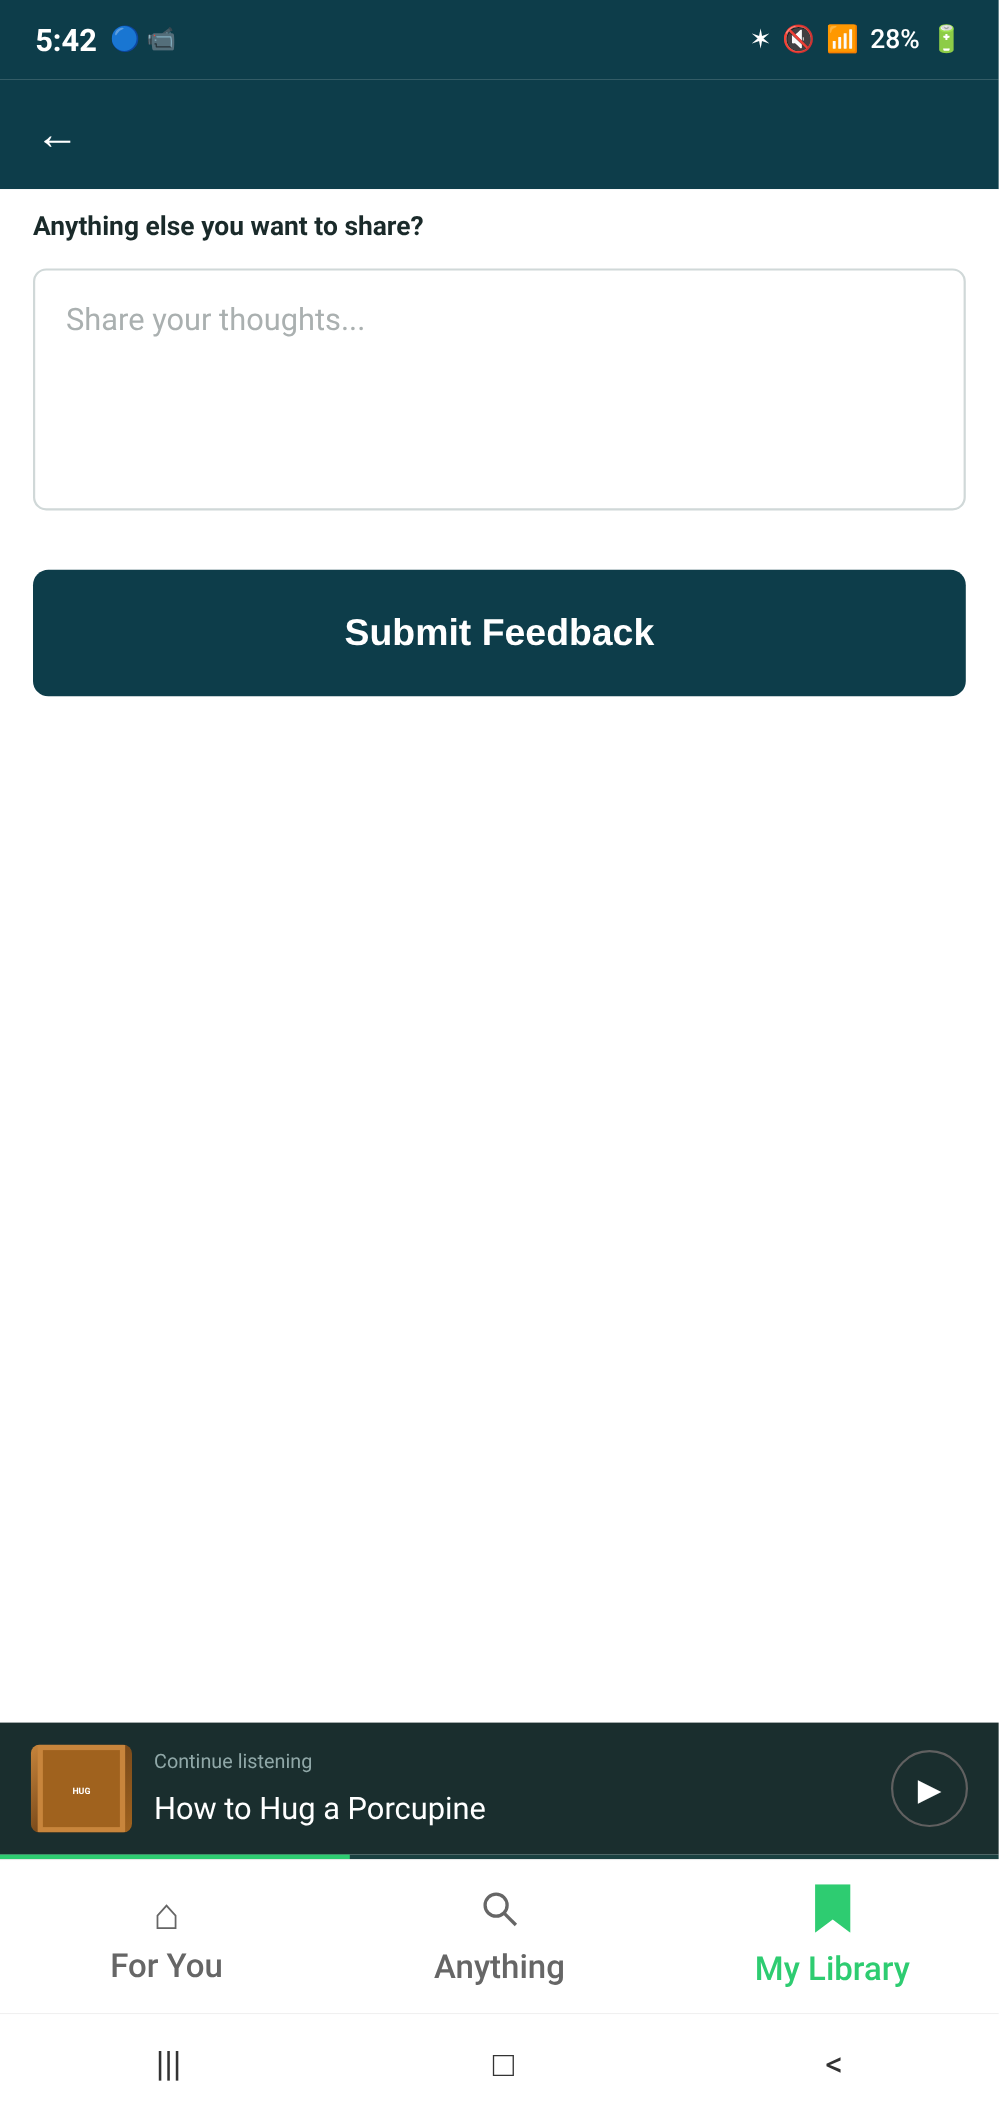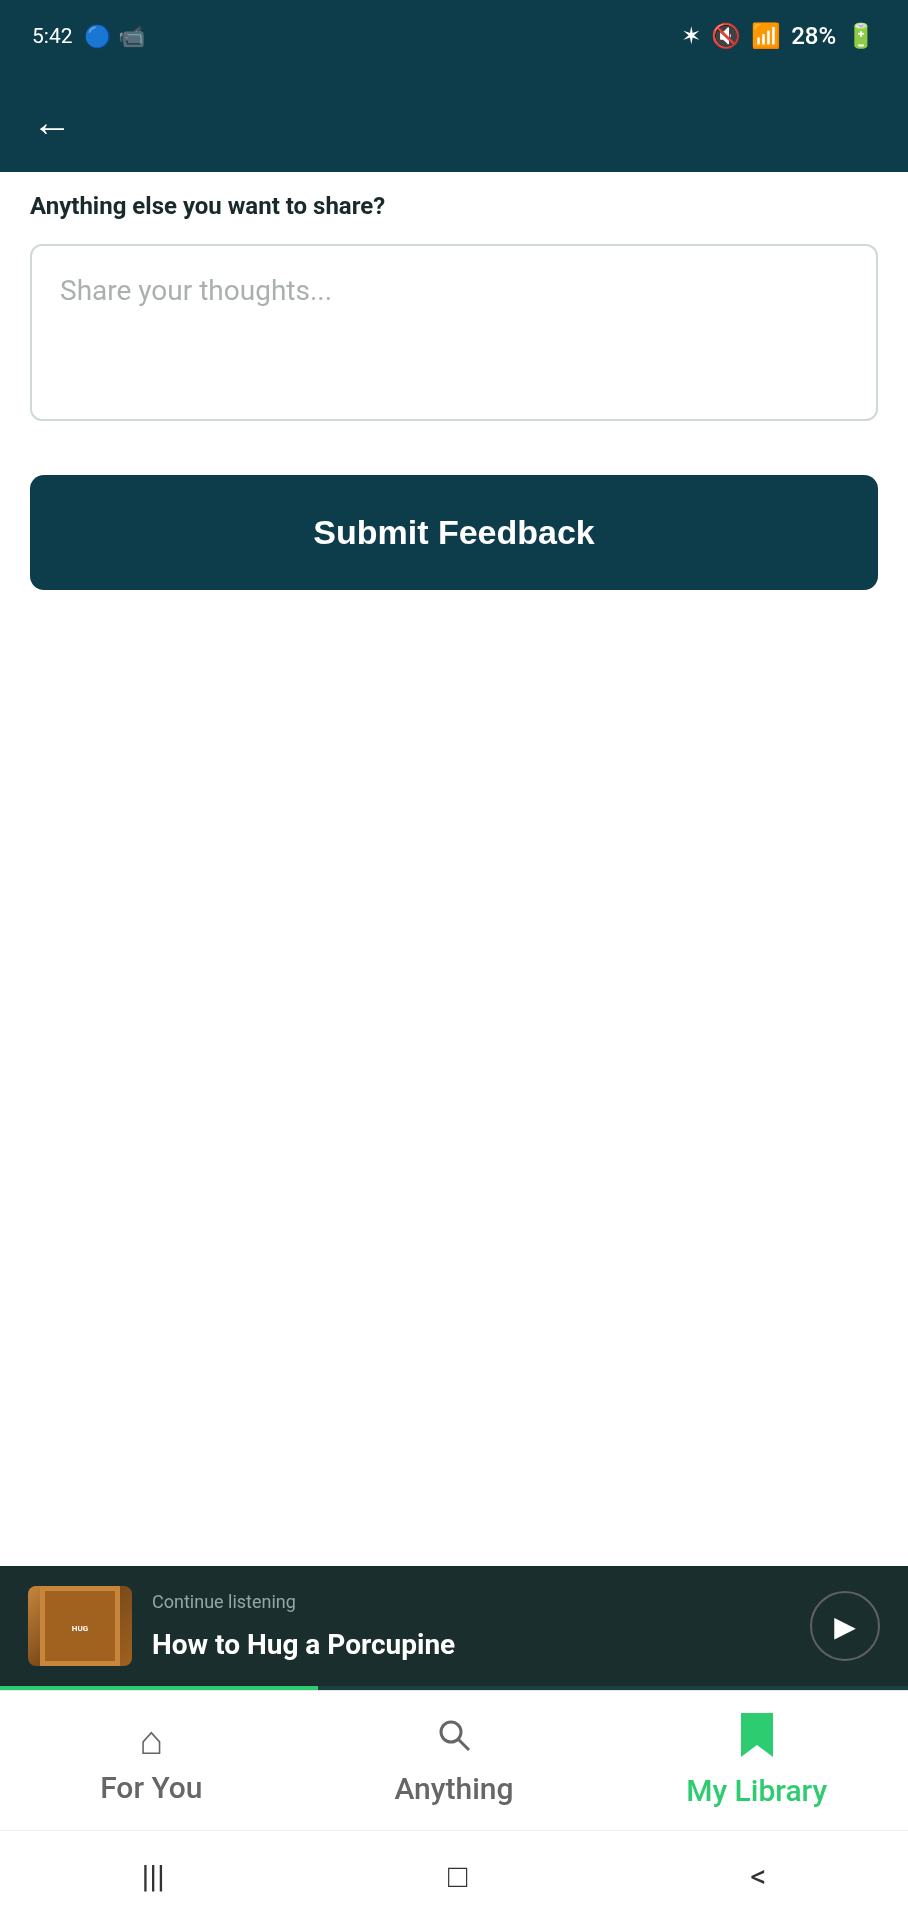--- a/index.html
+++ b/index.html
@@ -29,22 +29,22 @@
       flex-shrink: 0;
     }
 
     .status-left {
       display: flex;
       align-items: center;
       gap: 12px;
     }
 
     .status-time {
-      font-size: 21px;
-      font-weight: 400;
+      font-size: 28px;
+      font-weight: 700;
     }
 
     .status-icons {
       display: flex;
       align-items: center;
       gap: 6px;
       font-size: 22px;
     }
 
     .status-right {
@@ -115,21 +115,21 @@
       margin-bottom: 24px;
     }
 
     
     .textarea-wrapper {
       margin-bottom: 50px;
     }
 
     .feedback-textarea {
       width: 100%;
-      height: 177px;
+      height: 220px;
       border: 2px solid #d0d8d8;
       border-radius: 12px;
       padding: 28px 28px;
       font-size: 28px;
       color: #aab0b0;
       resize: none;
       outline: none;
       font-family: inherit;
       background: #fff;
     }
@@ -192,21 +192,21 @@
       background: #1a2e2e;
       height: 120px;
       display: flex;
       align-items: center;
       padding: 0 28px;
       gap: 20px;
       flex-shrink: 0;
     }
 
     .mini-player-art {
-      width: 104px;
+      width: 92px;
       height: 80px;
       border-radius: 8px;
       background: #f0abfc;
       display: flex;
       align-items: center;
       justify-content: center;
       overflow: hidden;
       flex-shrink: 0;
     }
 
@@ -227,21 +227,21 @@
 
     .mini-player-label {
       color: #90a8a8;
       font-size: 18px;
       margin-bottom: 16px;
     }
 
     .mini-player-title {
       color: #ffffff;
       font-size: 28px;
-      font-weight: 700;
+      font-weight: 400;
     }
 
     .mini-player-play {
       width: 70px;
       height: 70px;
       border-radius: 50%;
       border: 2px solid #606060;
       background: transparent;
       display: flex;
       align-items: center;

